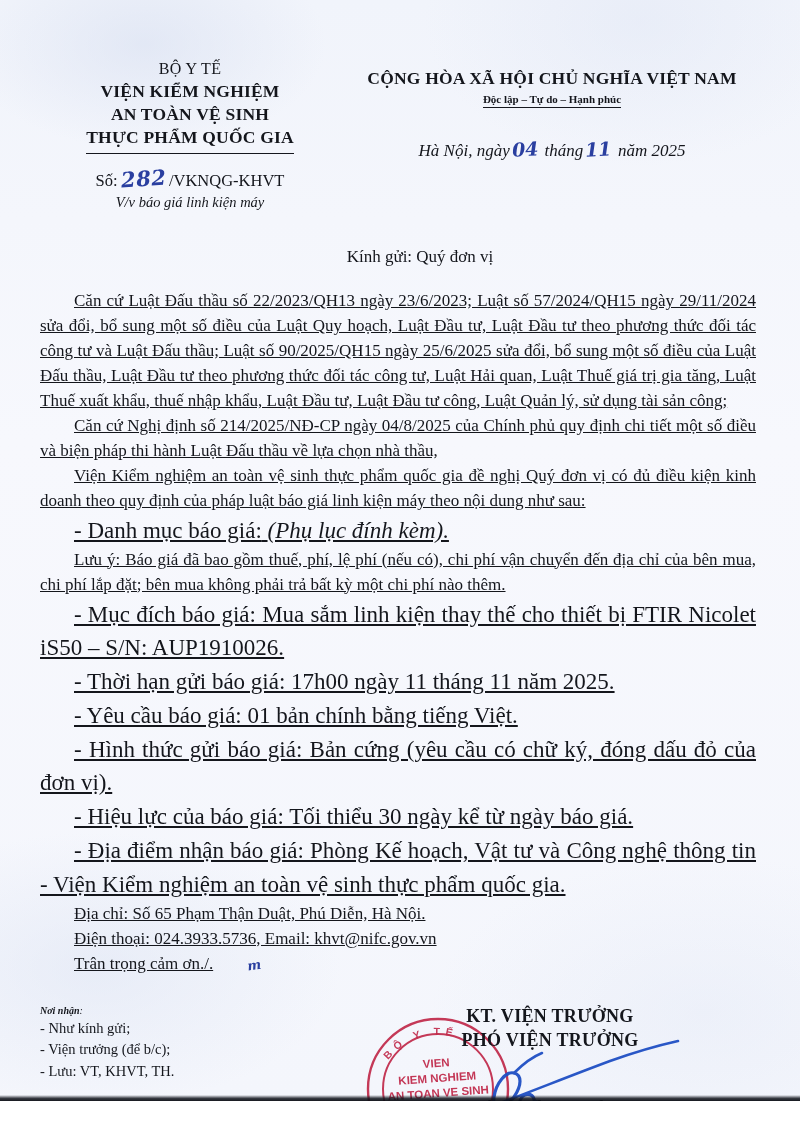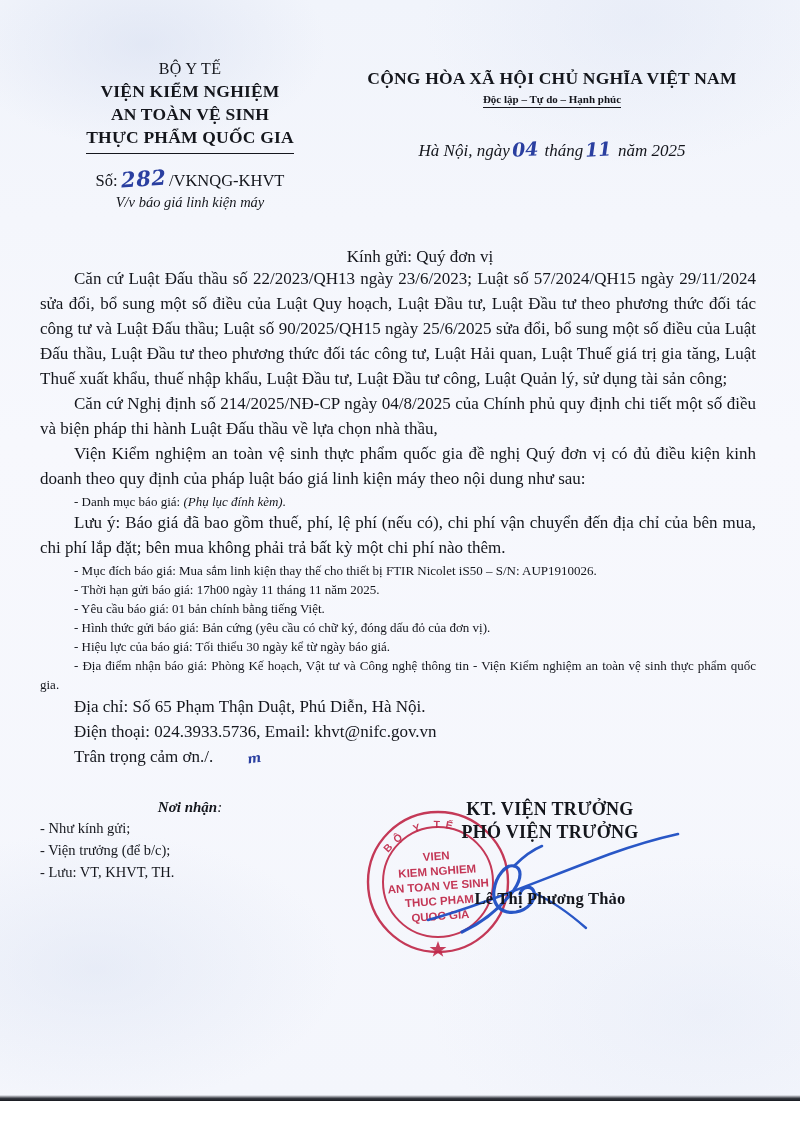--- a/index.html
+++ b/index.html
@@ -132,32 +132,34 @@
 
   
   .recipient {
     text-align: center;
     font-size: 17px;
     margin: 36px 0 0 0;
     padding-left: 40px;
   }
   .body-block {
     padding: 0 44px 0 40px;
+    margin-top: 22px;
+    text-decoration: underline;
   }
   p.para {
     margin: 0 0 0 0;
     font-size: 17px;
     line-height: 1.47;
     text-align: justify;
     text-indent: 34px;
     hyphens: none;
   }
   p.bullet {
     margin: 0;
-    font-size: 13px;
+    font-size: 23px;
     line-height: 1.47;
     text-align: justify;
     text-indent: 34px;
   }
   p.plain {
     margin: 0;
     font-size: 17px;
     line-height: 1.47;
     text-indent: 34px;
   }
@@ -174,22 +176,21 @@
   }
   .recv-block {
     width: 300px;
     flex: 0 0 auto;
     font-size: 14.5px;
     line-height: 1.5;
   }
   .recv-title {
     font-style: italic;
     font-weight: bold;
-    font-size: 15px;
-    text-align: center;
+    font-size: 10px;
   }
   .recv-title .colon {
     font-weight: normal;
     font-style: italic;
   }
   .sign-block {
     flex: 1 1 auto;
     text-align: center;
     position: relative;
     padding-top: 2px;

